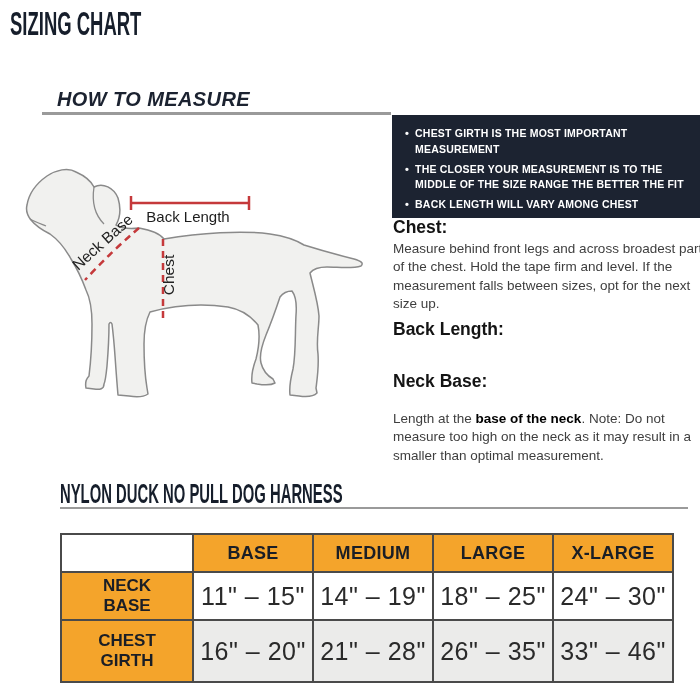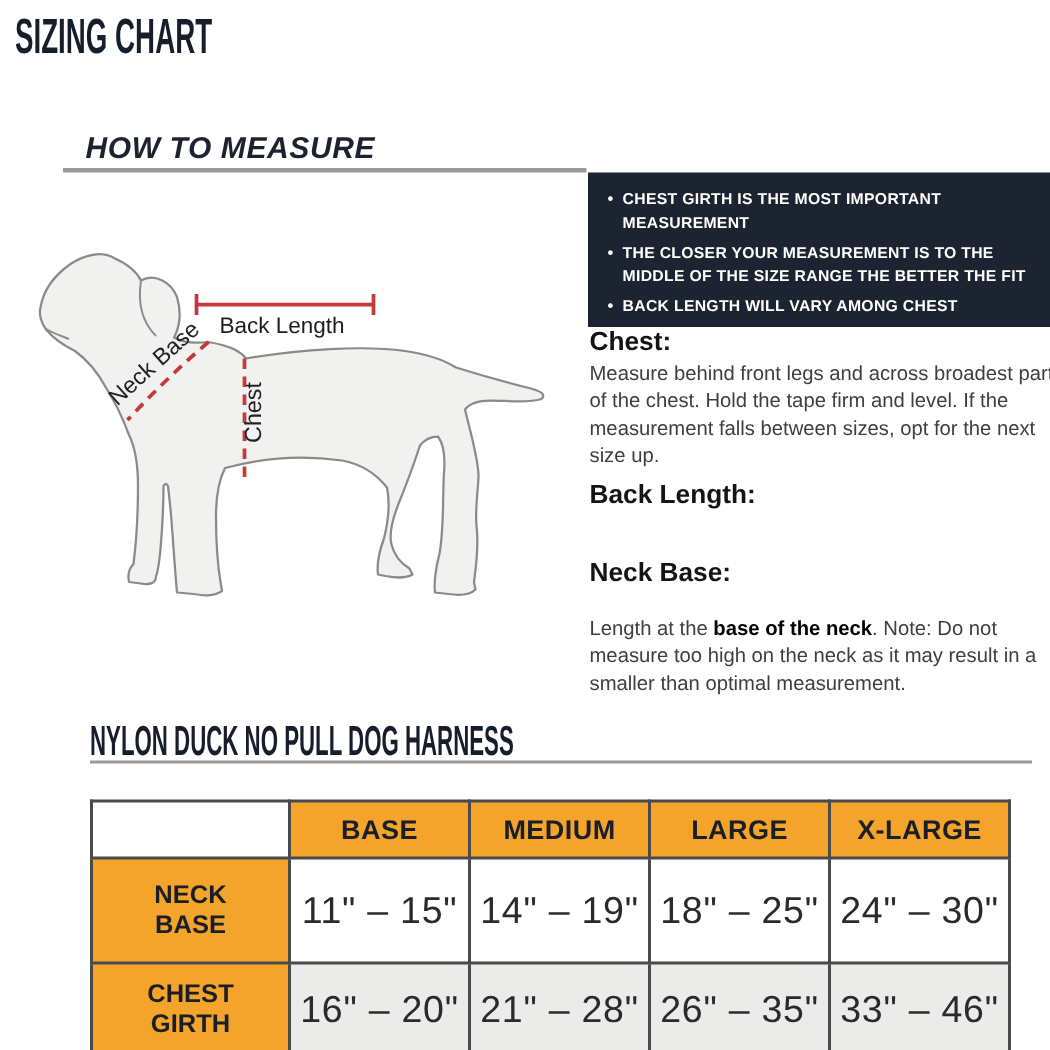--- a/index.html
+++ b/index.html
@@ -152,21 +152,21 @@
         <col style="width:120px">
     </colgroup>
     <tbody>
         <tr>
       <td class="ghost"></td>
       <th class="col-head">BASE</th>
       <th class="col-head">MEDIUM</th>
       <th class="col-head">LARGE</th>
       <th class="col-head">X-LARGE</th>
     </tr>
-    <tr class="row-a" style="height:70px;">
+    <tr class="row-a" style="height:48px;">
       <td class="row-label">
         <div>NECK</div>
         <div>BASE</div>
       </td>
       <td class="val">11" – 15"</td>
       <td class="val">14" – 19"</td>
       <td class="val">18" – 25"</td>
       <td class="val">24" – 30"</td>
     </tr>
     <tr class="row-b" style="height:62px;">

